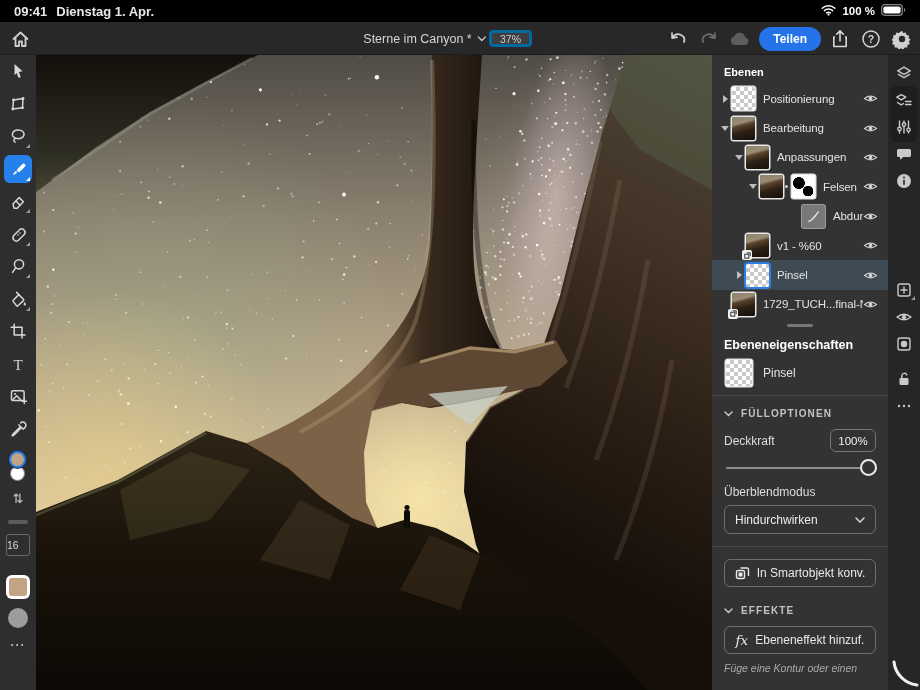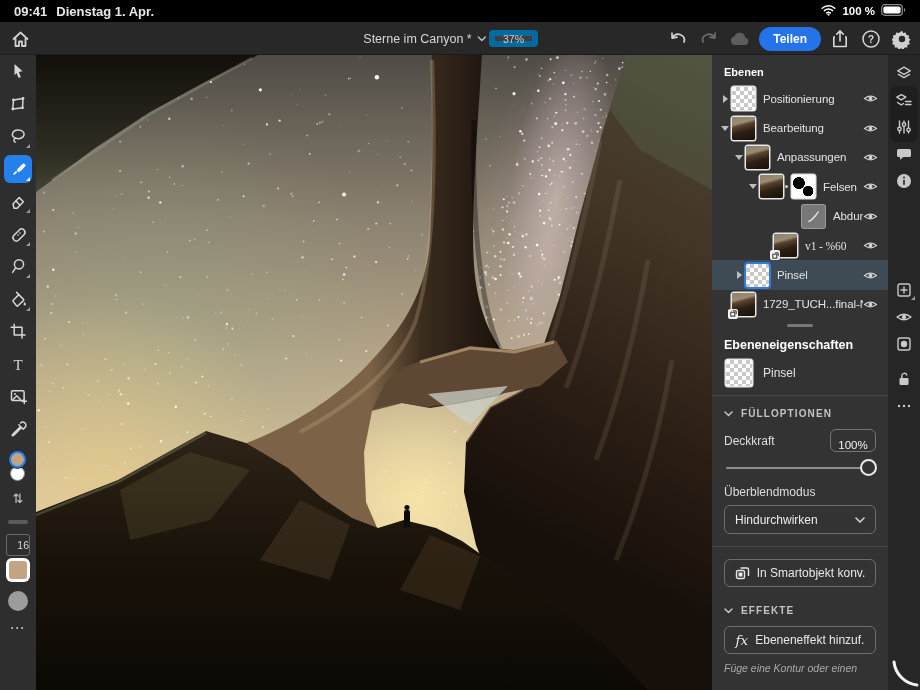--- a/index.html
+++ b/index.html
@@ -13,21 +13,21 @@
   .sb-left { display:flex; gap:9px; color:#e8e8e8; font-size:13px; font-weight:bold; }
   .sb-right { display:flex; align-items:center; gap:6px; color:#fff; font-size:11.5px; font-weight:bold; }
 
   
   .top-toolbar { position:absolute; left:0; top:22px; width:920px; height:33px; background:#282828;
     border-bottom:1px solid #1c1c1c; }
   .home-btn { position:absolute; left:8px; top:5px; width:24px; height:24px; display:flex; align-items:center; justify-content:center; }
   .doc-title-wrap { position:absolute; left:425px; top:0; height:33px; transform:translateX(-50%);
     display:flex; align-items:center; gap:6px; color:#d6d6d6; font-size:12.5px; white-space:nowrap; }
   .zoom-pill { position:absolute; left:489px; top:8px; height:17px; padding:0 8px; background:#3e3e3e;
-    border:6px solid #0369a1; border-radius:4px; color:#cfcfcf; font-size:10.5px; display:flex; align-items:center; }
+    border:3px solid #0369a1; border-radius:4px; color:#cfcfcf; font-size:10.5px; display:flex; align-items:center; }
   .tb-right { position:absolute; right:6px; top:0; height:33px; display:flex; align-items:center; gap:7px; }
   .tb-icon { width:24px; height:24px; display:flex; align-items:center; justify-content:center; }
   .share-btn { height:24px; padding:0 14px; background:#2573e8; color:#fff; font-size:12px; font-weight:bold;
     border:none; border-radius:13px; display:flex; align-items:center; }
 
   
   .left-toolbar { position:absolute; left:0; top:55px; width:36px; height:635px; background:#2e2e2e;
     display:flex; flex-direction:column; align-items:center; padding-top:2px; }
   .tool { position:relative; width:28px; height:28px; margin-bottom:4.5px; border-radius:6px;
     display:flex; align-items:center; justify-content:center; }
@@ -36,21 +36,21 @@
     border-left:4px solid transparent; border-bottom:4px solid #9a9a9a; }
   .tool.selected .subtri { border-bottom-color:#fff; }
   .swatches { position:relative; width:28px; height:38px; margin:4px 0 2px; }
   .swatch-fg { position:absolute; left:5px; top:0; width:17px; height:17px; border-radius:50%;
     background:#c2a384; border:2px solid #2e7de0; box-shadow:0 0 0 1px #15304d; }
   .swatch-bg { position:absolute; left:6px; top:15px; width:15px; height:15px; border-radius:50%;
     background:#fff; border:1px solid #888; }
   .swap-glyph { color:#c9c9c9; font-size:13px; margin-bottom:6px; }
   .opt-handle { width:20px; height:4px; border-radius:2px; background:#5b5b5b; margin:8px 0 10px; }
   .size-box { width:24px; height:22px; border:1px solid #6a6a6a; border-radius:3px; color:#d8d8d8;
-    font-size:10.5px; display:flex; align-items:center; justify-content:flex-end; margin-bottom:2px; }
+    font-size:10.5px; display:flex; align-items:center; justify-content:flex-start; margin-bottom:19px; }
   .brushtip { width:24px; height:24px; background:#fff; border-radius:6px; padding:3px; margin-bottom:9px; }
   .brushtip-inner { width:100%; height:100%; background:#c2a384; border-radius:3px; }
   .hardness { width:20px; height:20px; border-radius:50%; background:#9c9c9c; margin-bottom:10px; }
   .more-dots { color:#bdbdbd; font-size:12px; letter-spacing:1px; font-weight:bold; }
 
   
   .canvas { position:absolute; left:36px; top:55px; width:676px; height:635px; background:#0d0b09; }
   .canvas svg { display:block; }
 
   
@@ -82,21 +82,21 @@
   .eye { flex:0 0 15px; display:flex; justify-content:flex-end; }
   .drag-handle { width:26px; height:3px; border-radius:2px; background:#787878; margin:5px auto 4px; }
   .props-h { font-size:12.5px; font-weight:bold; color:#fff; padding:7px 12px 7px; }
   .props-layer { display:flex; align-items:center; padding:1px 12px 9px; border-bottom:1px solid #474747; }
   .props-label { font-size:12px; margin-left:11px; }
   .sect { display:flex; align-items:center; gap:8px; padding:12px 12px 6px; color:#c3c3c3;
     font-size:10px; letter-spacing:1.1px; font-weight:bold; }
   .opacity-row { display:flex; align-items:center; justify-content:space-between; padding:4px 12px 2px; }
   .opacity-label { font-size:12px; color:#dedede; }
   .value-box { width:46px; height:23px; border:1.5px solid #757575; border-radius:6px; color:#f0f0f0;
-    font-size:11.5px; display:flex; align-items:flex-end; justify-content:center;margin-left:32px; }
+    font-size:11.5px; display:flex; align-items:center; justify-content:center;margin-left:32px; }
   .slider { position:relative; margin:13px 14px 6px; height:2px; background:#8d8d8d; border-radius:1px; }
   .slider-knob { position:absolute; right:-3px; top:-8px; width:17px; height:17px; border-radius:50%;
     background:#333; border:2.5px solid #ececec; }
   .blend-label { font-size:12px; color:#dedede; padding:10px 12px 6px; }
   .dropdown { margin:0 12px; height:29px; border:1.5px solid #6e6e6e; border-radius:6px; display:flex;
     align-items:center; justify-content:space-between; padding:0 10px; font-size:12px; color:#ececec; }
   .panel-div { height:1px; background:#474747; margin:12px 0 0; }
   .panel-btn { margin:12px 12px 0; height:28px; border:1.5px solid #6e6e6e; border-radius:6px;
     display:flex; align-items:center; justify-content:center; gap:7px; font-size:12px; color:#e8e8e8; }
   .fx-glyph { font-family:"DejaVu Serif", serif; font-style:italic; font-size:13.5px; color:#e8e8e8; }
@@ -1300,21 +1300,21 @@
             </svg>
           </span>
           <span class="layer-label">Abdunkeln</span>
           <span class="eye">
             <svg width="15" height="13" viewBox="0 0 15 13">
               <path d="M1.5 6.5 Q7.5 1.8 13.5 6.5 Q7.5 11.2 1.5 6.5 Z" fill="none" stroke="#cfcfcf" stroke-width="1.1"></path>
               <circle cx="7.5" cy="6.5" r="1.9" fill="#cfcfcf"></circle>
             </svg>
           </span>
         </div>
-        <div class="layer-row" style="padding-left: 50px; font-family: Liberation Serif, serif;">
+        <div class="layer-row" style="padding-left: 22px;">
           <span class="arr"></span>
           <span class="thumb t-image t-border">
             <span class="so-badge">
               <svg width="7" height="7" viewBox="0 0 7 7">
                 <rect x="0.8" y="2.2" width="4" height="4" fill="none" stroke="#333" stroke-width="1"></rect>
                 <path d="M2.8 0.8 h3.4 v3.4" fill="none" stroke="#333" stroke-width="1"></path>
               </svg>
             </span>
           </span>
           <span class="layer-label">v1 - %60</span>

